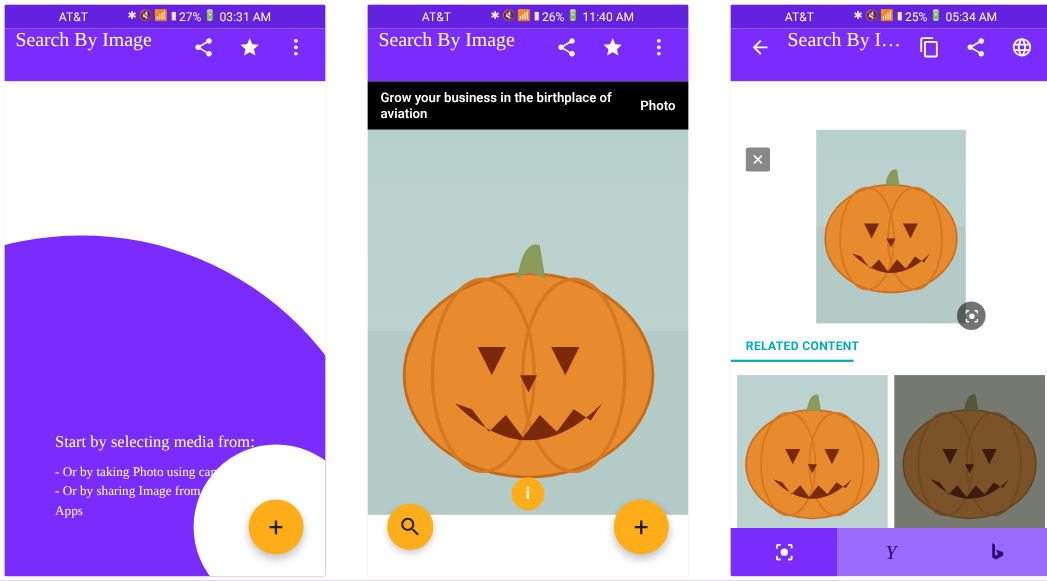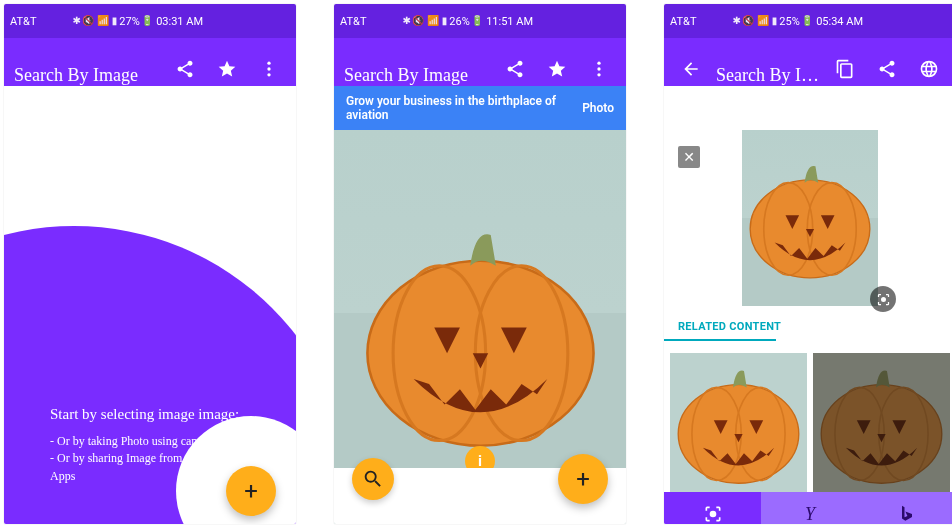--- a/index.html
+++ b/index.html
@@ -17,39 +17,39 @@
     height: 520px;
     background: #fff;
     position: relative;
     overflow: hidden;
     border-radius: 2px;
     box-shadow: 0 0 0 1px rgba(0,0,0,.03);
     flex: 0 0 292px;
   }
   
   .statusbar {
-    height: 34px;
+    height: 22px;
     background: #6421e0;
     color: #fff;
     display: flex;
     align-items: center;
     font-size: 11px;
     padding: 0 6px;
-    justify-content: flex-start;
+    justify-content: center;
     gap: 36px;
   }
   .statusbar .right { display: flex; align-items: center; gap: 2px; }
   .statusbar .ic { font-size: 10px; line-height: 1; opacity: .9; }
   
   .appbar {
     height: 48px;
     background: #7a2cff;
     color: #fff;
     display: flex;
-    align-items: flex-end;
+    align-items: flex-start;
     padding: 0 10px;
     gap: 8px;
   }
   .appbar .title {
     font-size: 18px;
     font-family: "Comic Sans MS", cursive;
     flex: 1;
     white-space: nowrap;
     overflow: hidden;
     text-overflow: ellipsis;
@@ -93,21 +93,21 @@
     right: 20px; bottom: 20px;
     display: flex; align-items: center; justify-content: center;
     box-shadow: 0 4px 8px rgba(0,0,0,.25);
     cursor: pointer;
     font-size: 24px; color: #222;
   }
 
   
   .ad {
     height: 44px;
-    background: #3b82f6;
+    background: #000000;
     color: #fff;
     display: flex;
     align-items: center;
     padding: 0 12px;
     font-size: 12px;
     font-weight: 600;
     justify-content: space-between;
   }
   .ad .txt { line-height: 1.2; }
   .s2-body { position: relative; height: calc(100% - 70px - 44px); background: #fff; overflow: hidden; }
@@ -299,40 +299,40 @@
       </span>
     <span class="ic-btn">
         <svg>
           <use href="#ic-more"></use>
         </svg>
       </span>
   </div>
   <div class="s1-body">
     <div class="blob"></div>
     <div class="intro">
-      <div class="lead">Start by selecting image image:</div>
+      <div class="lead">Start by selecting media from:</div>
       <span class="ln">- Or by taking Photo using camera</span>
       <span class="ln">- Or by sharing Image from other media Apps</span>
     </div>
     <div class="fab-ring"></div>
     <div class="fab">+</div>
   </div>
 </div>
 
 <div class="phone">
   <div class="statusbar">
     <span>AT&amp;T</span>
     <span class="right">
       <span class="ic">✱</span>
       <span class="ic">🔇</span>
       <span class="ic">📶</span>
       <span class="ic">▮</span>
       <span>26%</span>
       <span class="ic">🔋</span>
-      <span>11:51 AM</span>
+      <span>11:40 AM</span>
     </span>
   </div>
   <div class="appbar">
     <span class="title">Search By Image</span>
     <span class="ic-btn">
         <svg>
           <use href="#ic-share"></use>
         </svg>
       </span>
     <span class="ic-btn">

